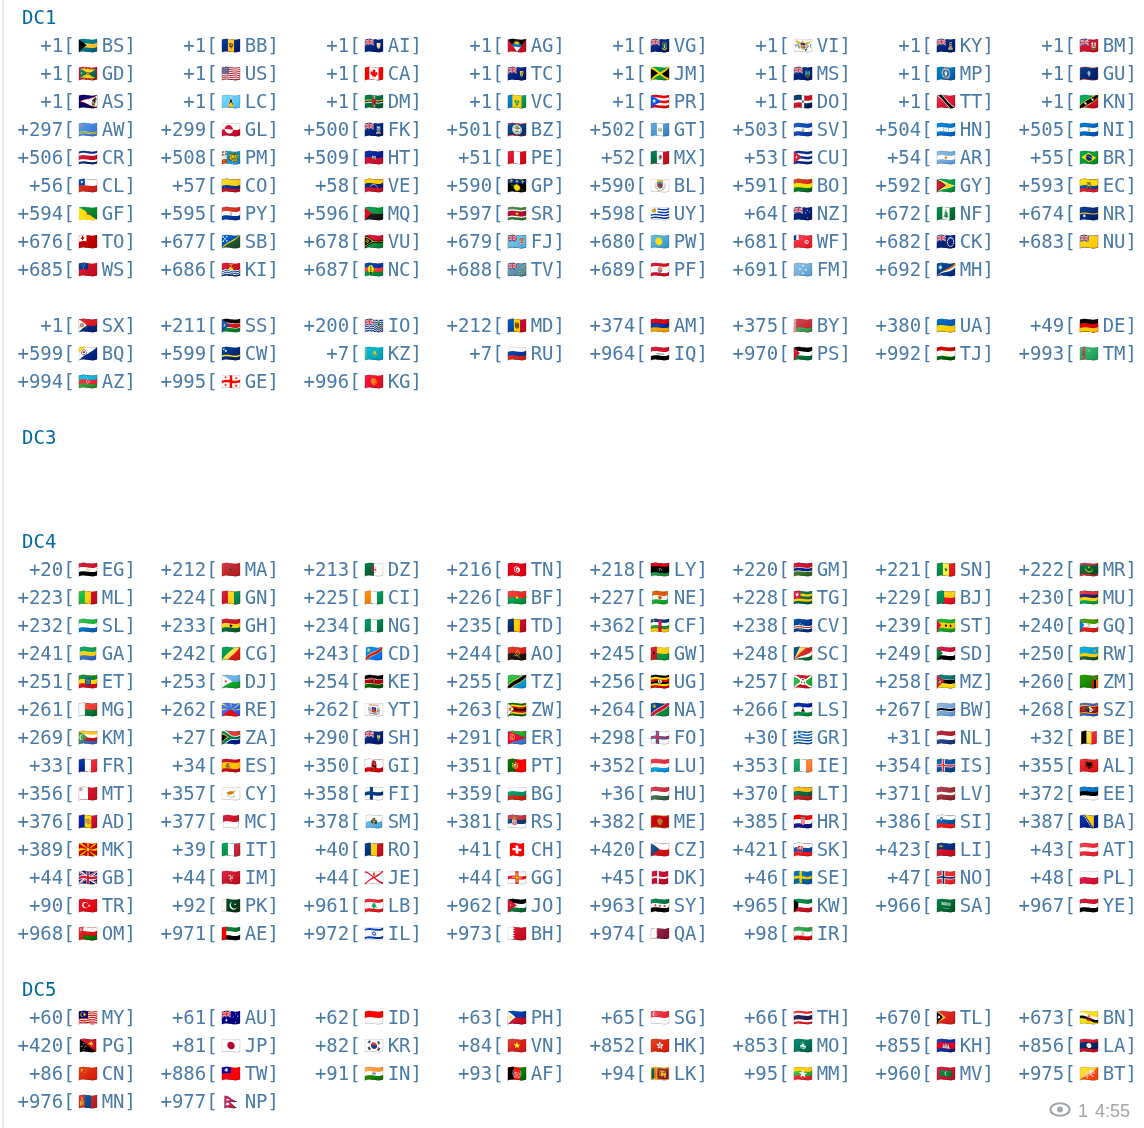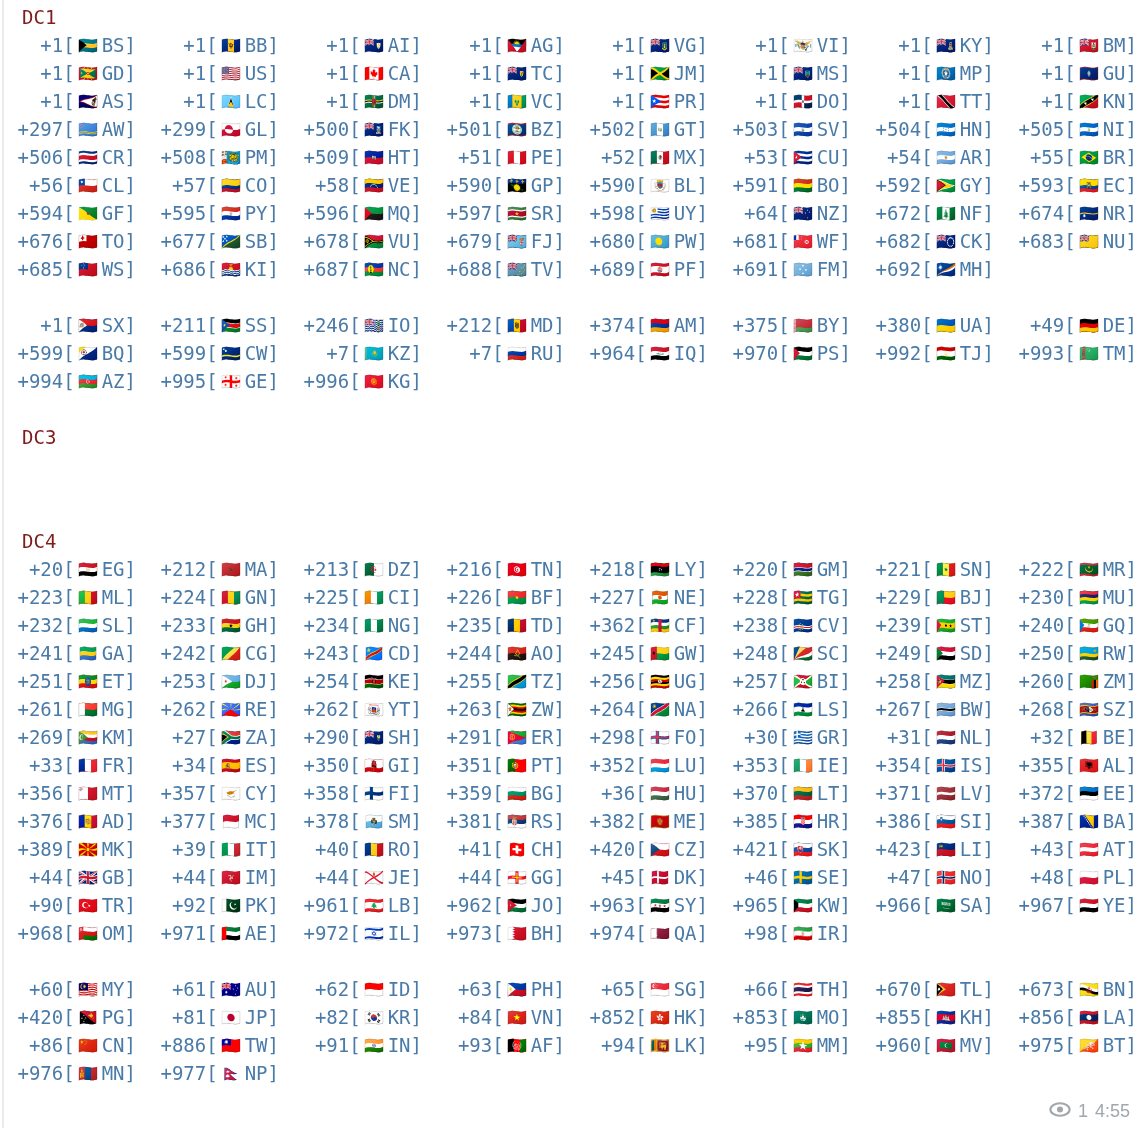--- a/index.html
+++ b/index.html
@@ -7,21 +7,21 @@
     width:1144px;height:1128px;overflow:hidden;position:relative;
     background:#ffffff;
     font-family:"DejaVu Sans Mono","Liberation Mono",monospace;
   }
   .edge-line{position:absolute;left:2px;top:0;width:2px;height:100%;background:#ebebeb;}
   .page{position:relative;padding-top:3px;}
   .section{margin-bottom:28px;}
   .section.empty{margin-bottom:76px;}
   .section-header{
     height:28px;line-height:28px;padding-left:22px;
-    font-size:19px;color:#7f1d1d;white-space:pre;
+    font-size:19px;color:#0369a1;white-space:pre;
   }
   .grid{display:grid;grid-template-columns:repeat(8,143px);}
   .cell{
     height:28px;line-height:28px;text-align:right;padding-right:7px;
     font-size:19px;color:#4a7ba8;white-space:nowrap;cursor:pointer;
   }
   .cell .code{letter-spacing:0;}
   .flag{
     display:inline-block;width:25px;height:21px;line-height:21px;
     font-size:16px;text-align:center;overflow:hidden;
@@ -114,21 +114,21 @@
           <div class="cell"><span class="code">+688[</span><span class="flag">🇹🇻</span><span class="code">TV]</span></div>
           <div class="cell"><span class="code">+689[</span><span class="flag">🇵🇫</span><span class="code">PF]</span></div>
           <div class="cell"><span class="code">+691[</span><span class="flag">🇫🇲</span><span class="code">FM]</span></div>
           <div class="cell"><span class="code">+692[</span><span class="flag">🇲🇭</span><span class="code">MH]</span></div>
         </div>
       </div>
       <div class="section">
         <div class="grid">
           <div class="cell"><span class="code">+1[</span><span class="flag">🇸🇽</span><span class="code">SX]</span></div>
           <div class="cell"><span class="code">+211[</span><span class="flag">🇸🇸</span><span class="code">SS]</span></div>
-          <div class="cell"><span class="code">+246[</span><span class="flag">🇮🇴</span><span class="code">IO]</span></div>
+          <div class="cell"><span class="code">+200[</span><span class="flag">🇮🇴</span><span class="code">IO]</span></div>
           <div class="cell"><span class="code">+212[</span><span class="flag">🇲🇩</span><span class="code">MD]</span></div>
           <div class="cell"><span class="code">+374[</span><span class="flag">🇦🇲</span><span class="code">AM]</span></div>
           <div class="cell"><span class="code">+375[</span><span class="flag">🇧🇾</span><span class="code">BY]</span></div>
           <div class="cell"><span class="code">+380[</span><span class="flag">🇺🇦</span><span class="code">UA]</span></div>
           <div class="cell"><span class="code">+49[</span><span class="flag">🇩🇪</span><span class="code">DE]</span></div>
           <div class="cell"><span class="code">+599[</span><span class="flag">🇧🇶</span><span class="code">BQ]</span></div>
           <div class="cell"><span class="code">+599[</span><span class="flag">🇨🇼</span><span class="code">CW]</span></div>
           <div class="cell"><span class="code">+7[</span><span class="flag">🇰🇿</span><span class="code">KZ]</span></div>
           <div class="cell"><span class="code">+7[</span><span class="flag">🇷🇺</span><span class="code">RU]</span></div>
           <div class="cell"><span class="code">+964[</span><span class="flag">🇮🇶</span><span class="code">IQ]</span></div>
@@ -252,20 +252,21 @@
           <div class="cell"><span class="code">+967[</span><span class="flag">🇾🇪</span><span class="code">YE]</span></div>
           <div class="cell"><span class="code">+968[</span><span class="flag">🇴🇲</span><span class="code">OM]</span></div>
           <div class="cell"><span class="code">+971[</span><span class="flag">🇦🇪</span><span class="code">AE]</span></div>
           <div class="cell"><span class="code">+972[</span><span class="flag">🇮🇱</span><span class="code">IL]</span></div>
           <div class="cell"><span class="code">+973[</span><span class="flag">🇧🇭</span><span class="code">BH]</span></div>
           <div class="cell"><span class="code">+974[</span><span class="flag">🇶🇦</span><span class="code">QA]</span></div>
           <div class="cell"><span class="code">+98[</span><span class="flag">🇮🇷</span><span class="code">IR]</span></div>
         </div>
       </div>
       <div class="section">
+        <div class="section-header">DC5</div>
         <div class="grid">
           <div class="cell"><span class="code">+60[</span><span class="flag">🇲🇾</span><span class="code">MY]</span></div>
           <div class="cell"><span class="code">+61[</span><span class="flag">🇦🇺</span><span class="code">AU]</span></div>
           <div class="cell"><span class="code">+62[</span><span class="flag">🇮🇩</span><span class="code">ID]</span></div>
           <div class="cell"><span class="code">+63[</span><span class="flag">🇵🇭</span><span class="code">PH]</span></div>
           <div class="cell"><span class="code">+65[</span><span class="flag">🇸🇬</span><span class="code">SG]</span></div>
           <div class="cell"><span class="code">+66[</span><span class="flag">🇹🇭</span><span class="code">TH]</span></div>
           <div class="cell"><span class="code">+670[</span><span class="flag">🇹🇱</span><span class="code">TL]</span></div>
           <div class="cell"><span class="code">+673[</span><span class="flag">🇧🇳</span><span class="code">BN]</span></div>
           <div class="cell"><span class="code">+420[</span><span class="flag">🇵🇬</span><span class="code">PG]</span></div>

